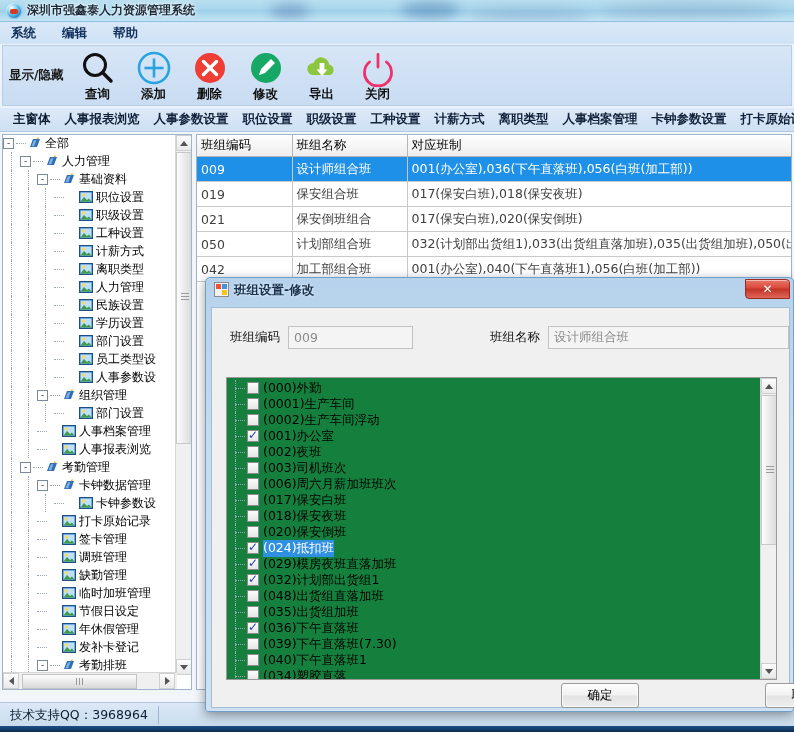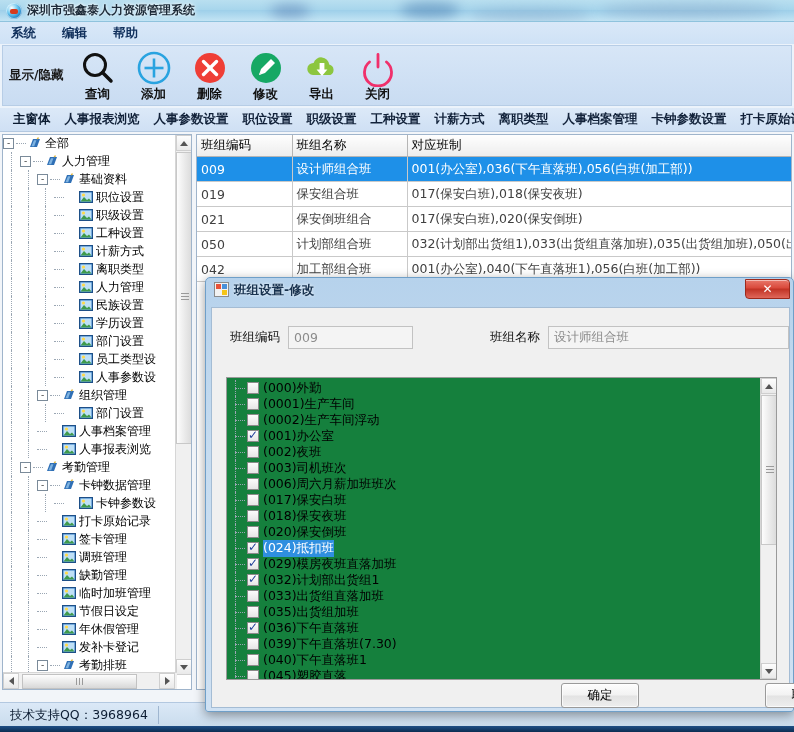--- a/index.html
+++ b/index.html
@@ -1013,21 +1013,21 @@
                 <span class="litxt">(029)模房夜班直落加班</span>
               </div>
               <div class="litem">
                 <span class="ldots"></span>
                 <span class="cbx on"></span>
                 <span class="litxt">(032)计划部出货组1</span>
               </div>
               <div class="litem">
                 <span class="ldots"></span>
                 <span class="cbx"></span>
-                <span class="litxt">(033)出货组直落加班</span>
+                <span class="litxt">(048)出货组直落加班</span>
               </div>
               <div class="litem">
                 <span class="ldots"></span>
                 <span class="cbx"></span>
                 <span class="litxt">(035)出货组加班</span>
               </div>
               <div class="litem">
                 <span class="ldots"></span>
                 <span class="cbx on"></span>
                 <span class="litxt">(036)下午直落班</span>
@@ -1038,21 +1038,21 @@
                 <span class="litxt">(039)下午直落班(7.30)</span>
               </div>
               <div class="litem">
                 <span class="ldots"></span>
                 <span class="cbx"></span>
                 <span class="litxt">(040)下午直落班1</span>
               </div>
               <div class="litem">
                 <span class="ldots"></span>
                 <span class="cbx"></span>
-                <span class="litxt">(045)塑胶直落</span>
+                <span class="litxt">(034)塑胶直落</span>
               </div>
             </div>
           <div class="vsb" style="height:301px;">
             <div class="arrow">
                 <span class="tri up"></span>
               </div>
             <div class="thumb" style="top:17px;height:150px;">
               <div class="grip" style="top:70px;">
                   <i></i>
                   <i></i>

